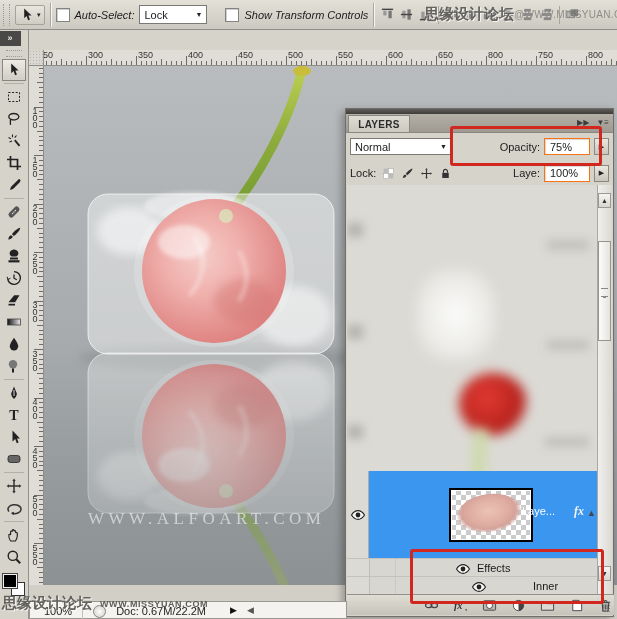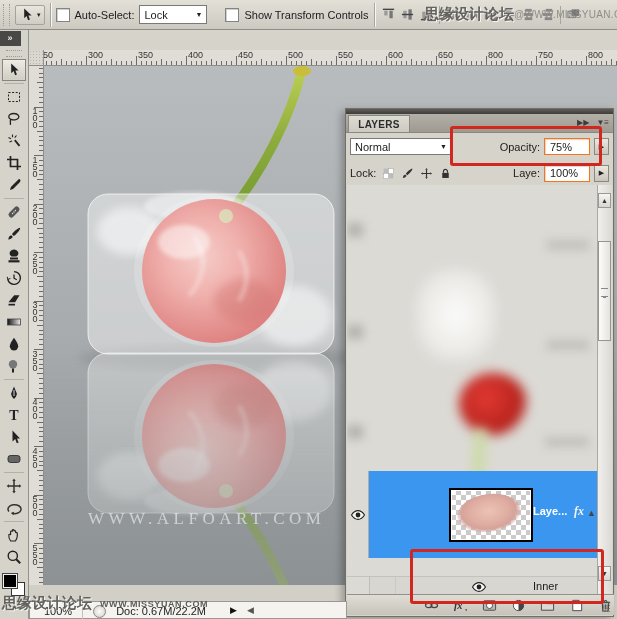--- a/index.html
+++ b/index.html
@@ -10,21 +10,21 @@
   .options-bar{position:absolute;left:0;top:0;width:617px;height:30px;box-sizing:border-box;
     background:linear-gradient(#e3e0d8,#ccc9c1);border-bottom:1px solid #8f8d87;
     display:flex;align-items:center;gap:5px;padding:0 3px;}
   .grip{width:5px;height:22px;border-left:1px dotted #9a9a9a;border-right:1px dotted #9a9a9a;}
   .tool-chip{display:flex;align-items:center;gap:2px;padding:1px 3px;border:1px solid #a5a29a;
     background:linear-gradient(#e9e6de,#cfccc4);border-radius:2px;}
   .mini-arrow{font-size:7px;color:#222;}
   .vsep{width:1px;height:24px;background:#a8a59e;box-shadow:1px 0 0 rgba(255,255,255,.8);}
   .cb{width:12px;height:12px;background:#fff;border:1px solid #858381;
     box-shadow:inset 1px 1px 0 #cfcfcf;flex:0 0 auto;}
-  .obl{white-space:nowrap;}
+  .obl{white-space:nowrap;font-style:italic;}
   .dd{background:#fff;border:1px solid #7b7973;height:17px;display:flex;align-items:center;
     justify-content:space-between;padding:0 4px;width:58px;}
   .opticon{width:17px;height:16px;display:flex;align-items:center;justify-content:center;}
   .vsep-sm{width:1px;height:18px;background:#a8a59e;margin:0 2px;}
   
   .tab-bar{position:absolute;left:0;top:30px;width:617px;height:20px;
     background:linear-gradient(#9d9b97,#868480);}
   .tb-collapse{position:absolute;left:0;top:1px;width:21px;height:15px;background:#4a4846;
     color:#e9e7e1;font-weight:bold;font-size:9px;text-align:center;line-height:15px;letter-spacing:1px;}
   .doc-tab{position:absolute;left:34px;top:0;height:19px;border:1px solid #6f6d69;border-bottom:none;
@@ -98,21 +98,21 @@
     border-right:1px solid #b0aea8;box-sizing:border-box;}
   .eyebox{position:absolute;left:3px;top:36px;width:16px;height:16px;}
   .thumb{position:absolute;left:102px;top:17px;width:80px;height:50px;border:2px solid #000;
     box-shadow:inset 0 0 0 1px #fff;background-color:#fff;
     background-image:linear-gradient(45deg,#cbcbcb 25%,transparent 25%,transparent 75%,#cbcbcb 75%),
                      linear-gradient(45deg,#cbcbcb 25%,transparent 25%,transparent 75%,#cbcbcb 75%);
     background-size:10px 10px;background-position:0 0,5px 5px;}
   .thumb-blob{position:absolute;left:6px;top:4px;width:64px;height:38px;border-radius:50%;
     background:radial-gradient(ellipse at 50% 45%,#ecc3b6 0%,#dfaca1 45%,#d5a39a 60%,rgba(220,190,185,0) 75%);
     transform:rotate(-8deg);}
-  .layer-label{position:absolute;left:186px;top:34px;color:#fff;font-weight:bold;}
+  .layer-label{position:absolute;left:175px;top:34px;color:#fff;font-weight:normal;}
   .fx-label{position:absolute;left:227px;top:33px;color:#f4f4f4;font-weight:bold;font-style:italic;
     font-family:"Liberation Serif",serif;font-size:12px;}
   .collapse-tri{position:absolute;right:3px;top:37px;color:#454545;font-size:9px;}
   .fx-row{position:absolute;left:0;width:252px;height:18px;background:#d8d6d1;
     border-top:1px solid #c4c2bc;box-sizing:border-box;}
   .fx-row .col1{position:absolute;left:0;top:0;width:22px;height:100%;background:#dcdad5;
     border-right:1px solid #c0beb8;}
   .fx-row .col2{position:absolute;left:22px;top:0;width:26px;height:100%;border-right:1px solid #ccc9c3;}
   .fx-eye{position:absolute;top:2px;width:14px;height:14px;}
   .fx-text{position:absolute;top:3px;color:#1b1b1b;}
@@ -834,20 +834,31 @@
             </span>
         </div>
         <div class="thumb">
           <div class="thumb-blob"></div>
         </div>
         <span class="layer-label">Laye...</span>
         <span class="fx-label">fx</span>
         <span class="collapse-tri">▲</span>
       </div>
 
+      <div class="fx-row" style="top:373px;">
+        <div class="col1"></div>
+          <div class="col2"></div>
+        <span class="fx-eye" style="left:108px;">
+            <svg width="16" height="16" viewBox="0 0 16 16">
+              <path d="M1.5 8 C3.5 4.8 6 3.6 8 3.6 s4.5 1.2 6.5 4.4 C12.5 11.2 10 12.4 8 12.4 S3.5 11.2 1.5 8 Z" fill="#f6f6f4" stroke="#222" stroke-width="1.1"></path>
+              <circle cx="8" cy="8" r="2.4" fill="#222"></circle>
+            </svg>
+          </span>
+        <span class="fx-text" style="left:130px;">Effects</span>
+      </div>
       <div class="fx-row" style="top:391px;height:19px;">
         <div class="col1"></div>
           <div class="col2"></div>
         <span class="fx-eye" style="left:124px;">
             <svg width="16" height="16" viewBox="0 0 16 16">
               <path d="M1.5 8 C3.5 4.8 6 3.6 8 3.6 s4.5 1.2 6.5 4.4 C12.5 11.2 10 12.4 8 12.4 S3.5 11.2 1.5 8 Z" fill="#f6f6f4" stroke="#222" stroke-width="1.1"></path>
               <circle cx="8" cy="8" r="2.4" fill="#222"></circle>
             </svg>
           </span>
         <span class="fx-text" style="left:146px;margin-left:40px;">Inner Shadow</span>

